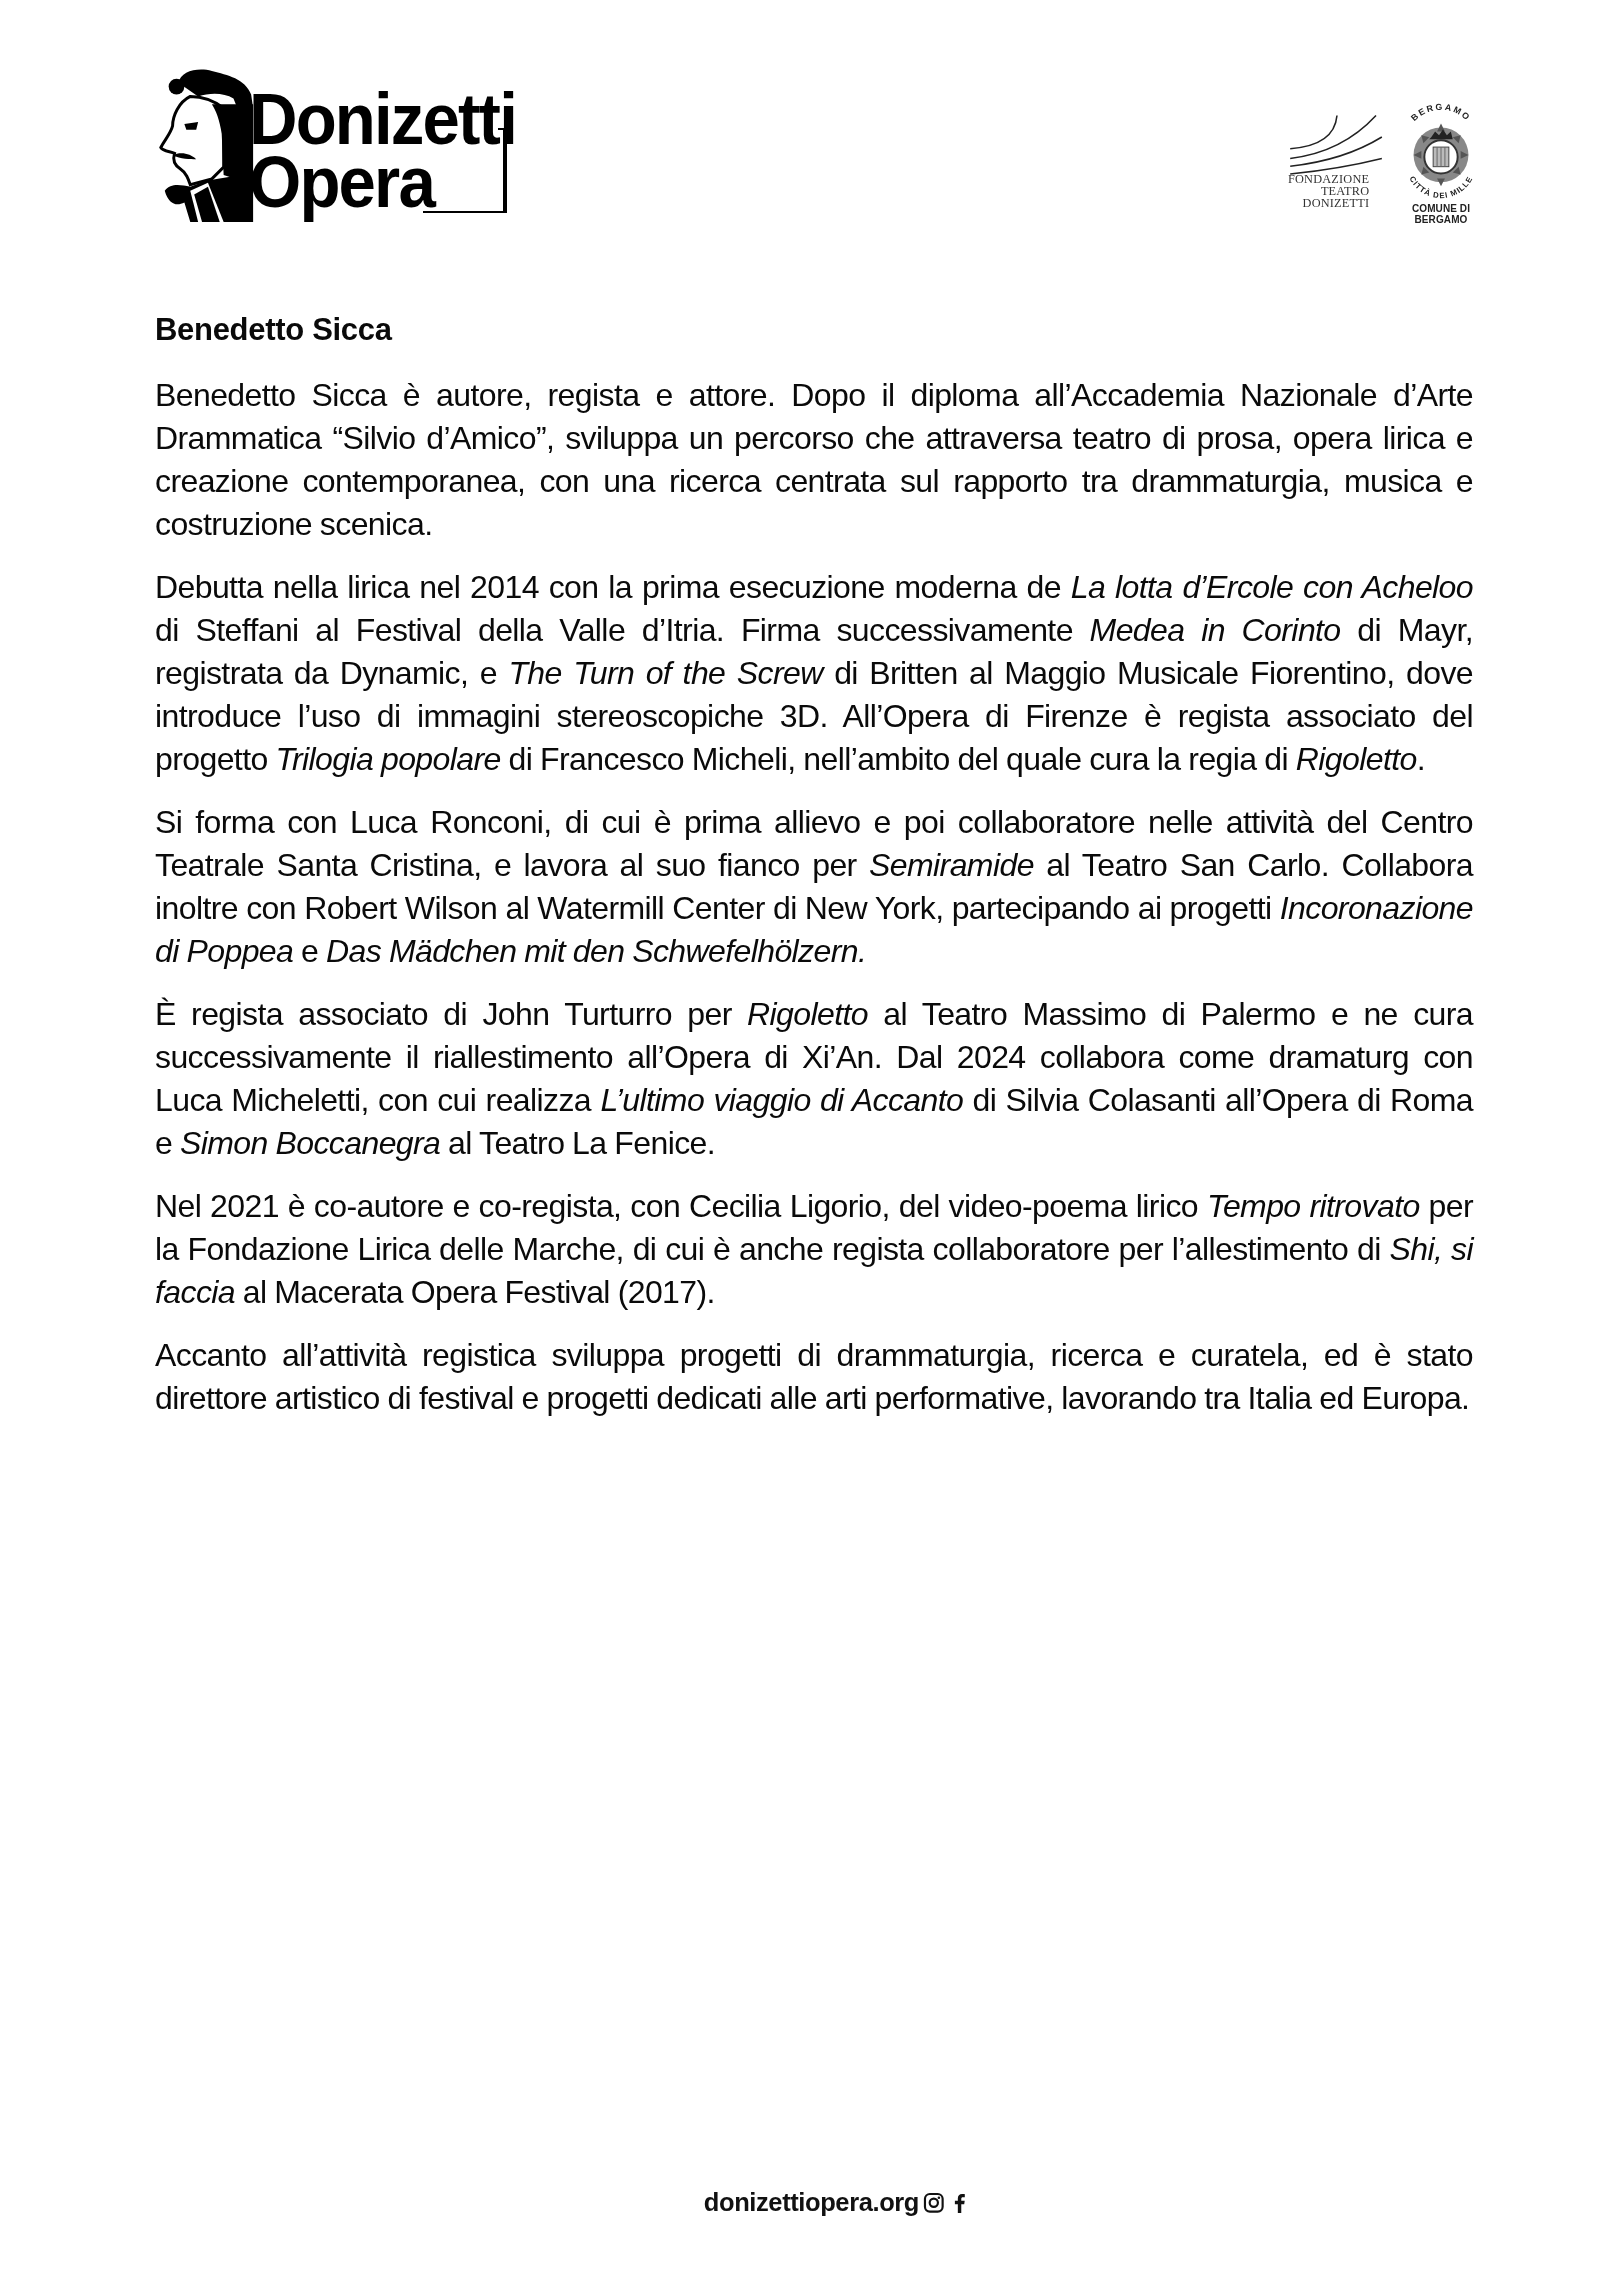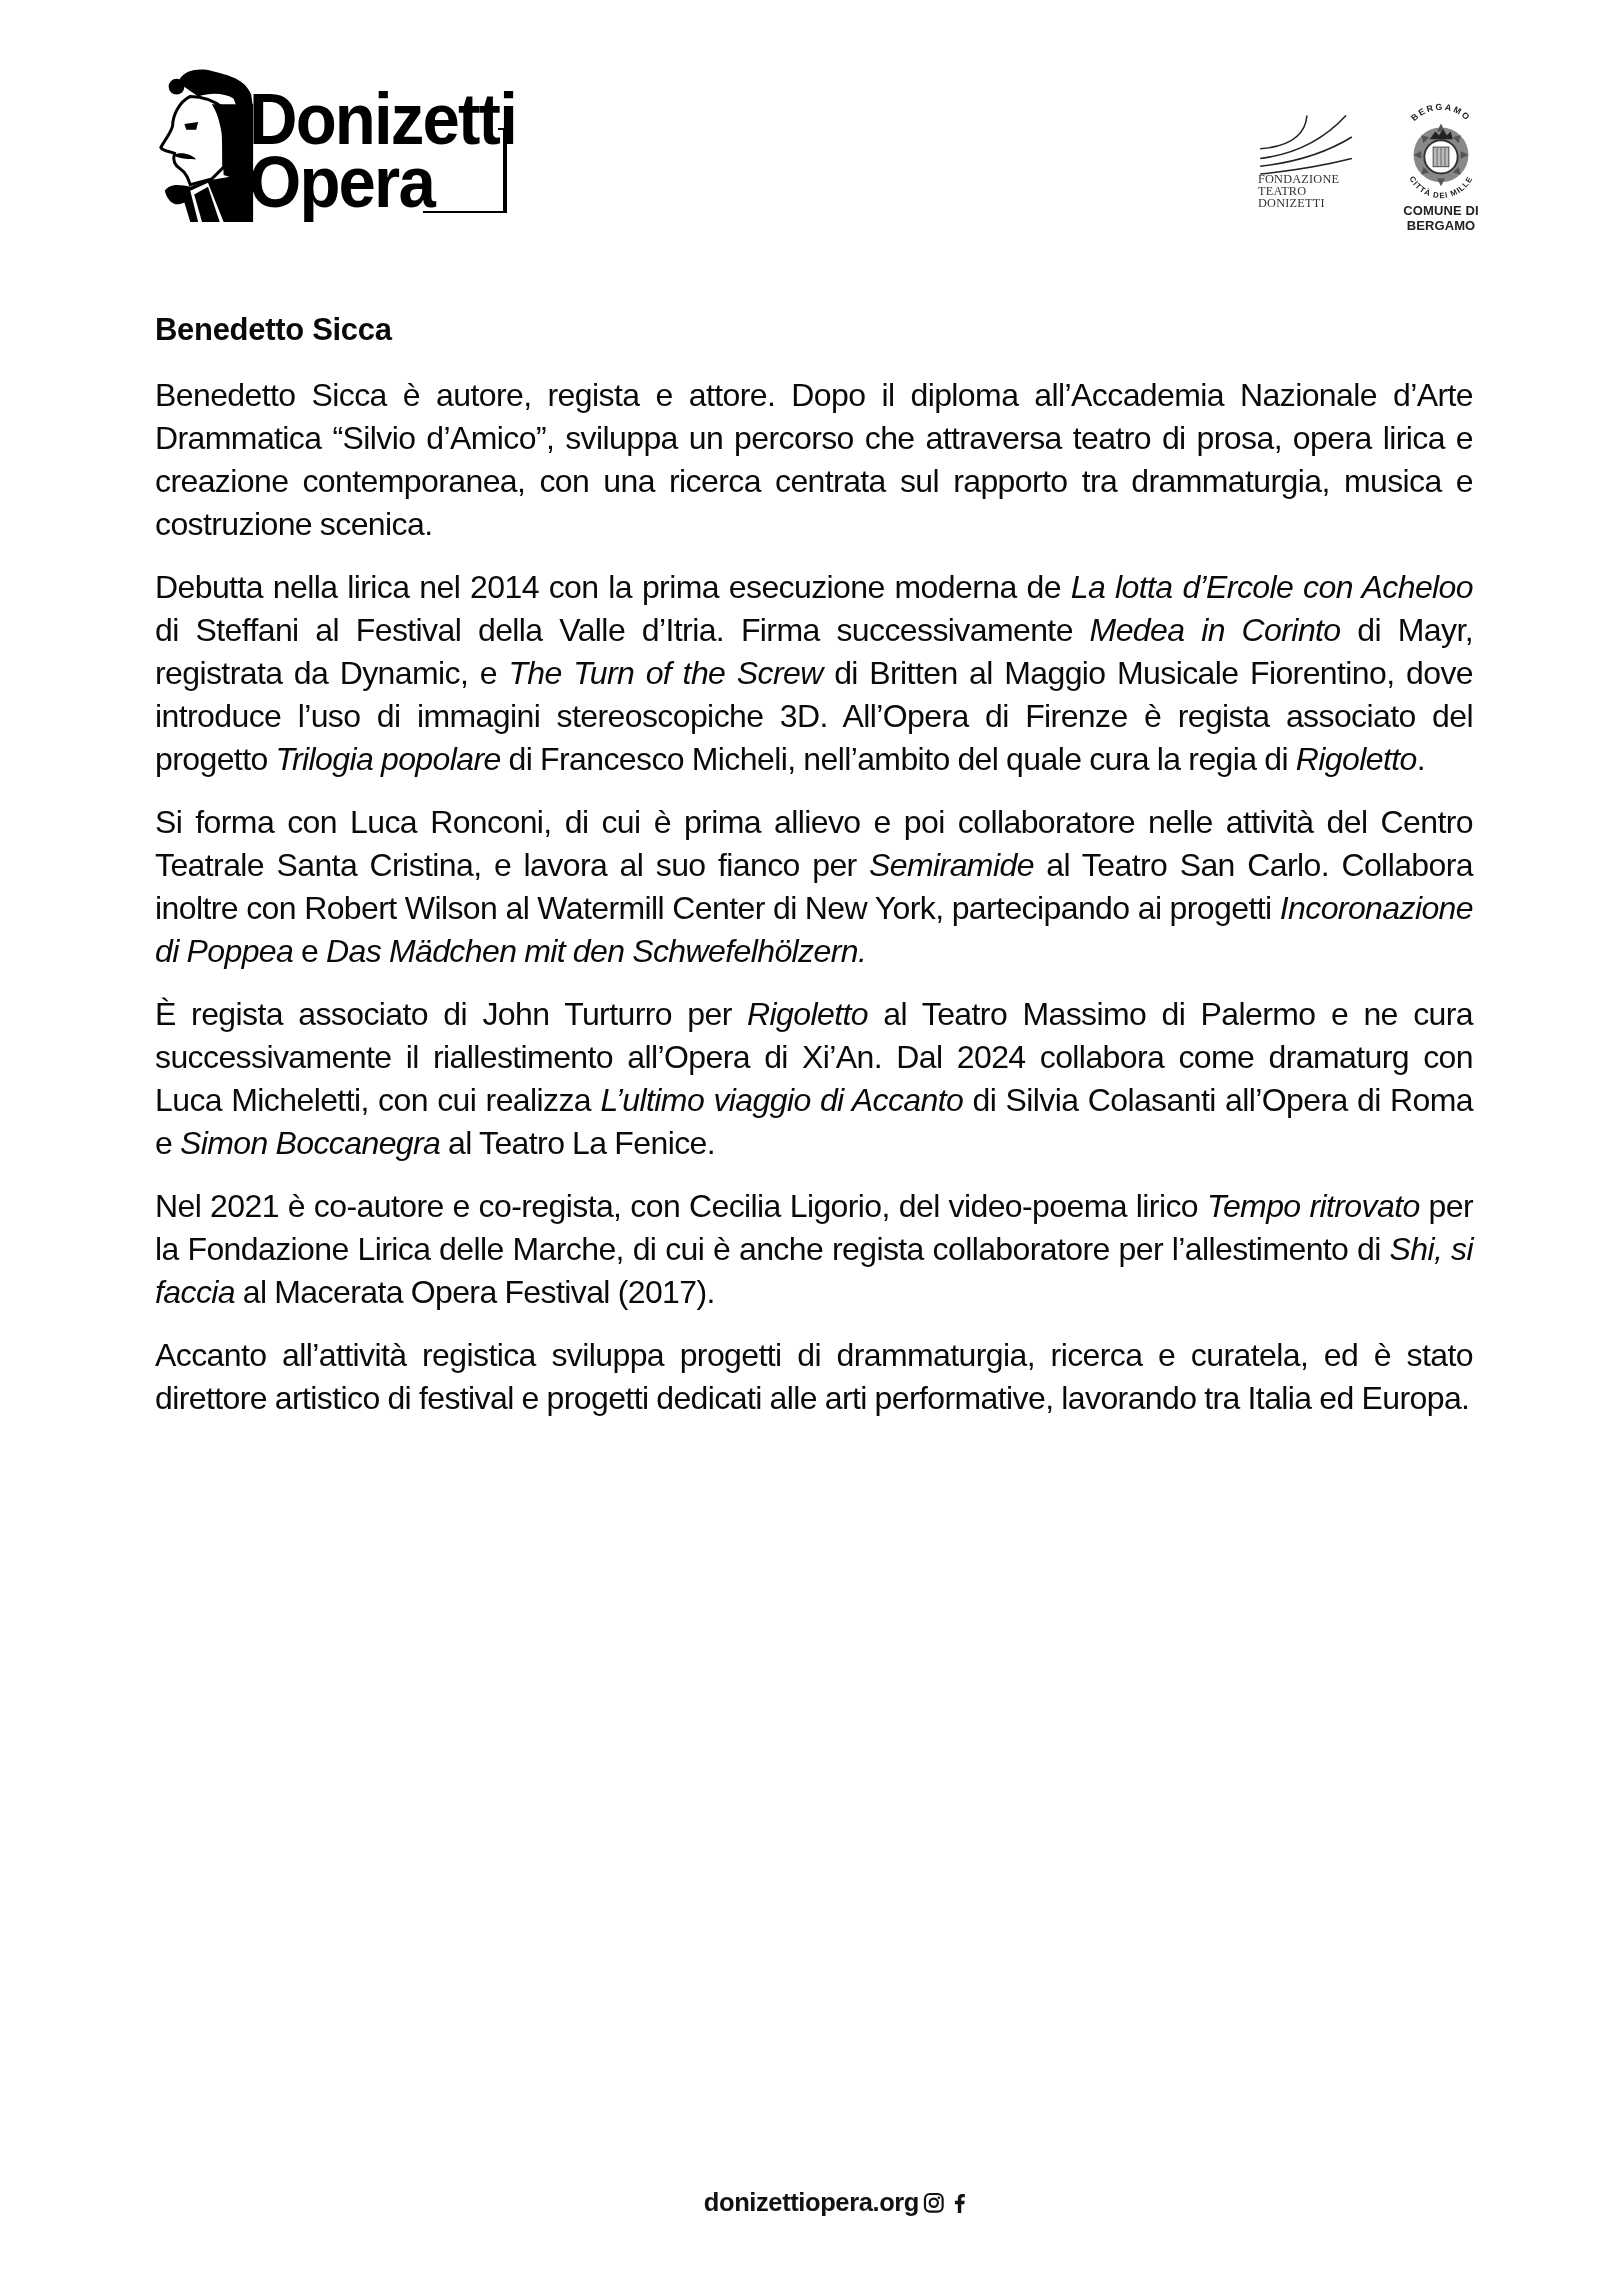--- a/index.html
+++ b/index.html
@@ -63,24 +63,25 @@
       background: #000;
     }
     .portrait {
       position: absolute;
       left: 0; top: 0;
       width: 108px;
       height: 162px;
     }
     .logo-fondazione {
       position: absolute;
-      left: 1258px;
+      left: 1288px;
       top: 98px;
       width: 98px;
       height: 118px;
+      text-align: right;
     }
     .fond-text {
       position: absolute;
       left: 0;
       top: 76px;
       font-family: "Liberation Serif", serif;
       font-size: 12.3px;
       line-height: 11.8px;
       color: #333;
       letter-spacing: 0.2px;
@@ -94,21 +95,21 @@
       height: 118px;
     }
     .bergamo-caption {
       position: absolute;
       left: 0;
       width: 98px;
       top: 101px;
       text-align: center;
       font-family: "Liberation Sans", sans-serif;
       font-weight: bold;
-      font-size: 13px;
+      font-size: 10px;
       color: #222;
       letter-spacing: 0.1px;
     }
     .content {
       position: absolute;
       left: 155px;
       top: 308px;
       width: 1318px;
     }
     .bio-heading {

